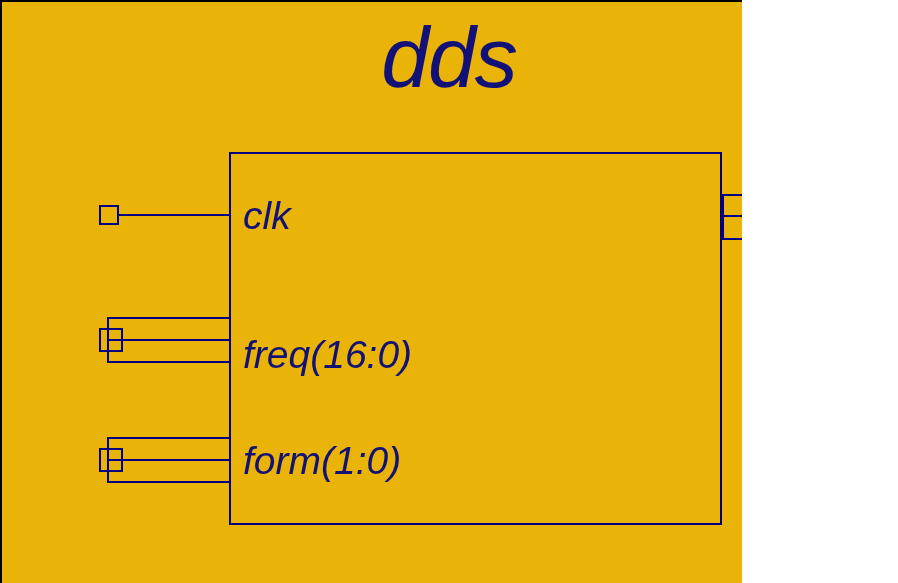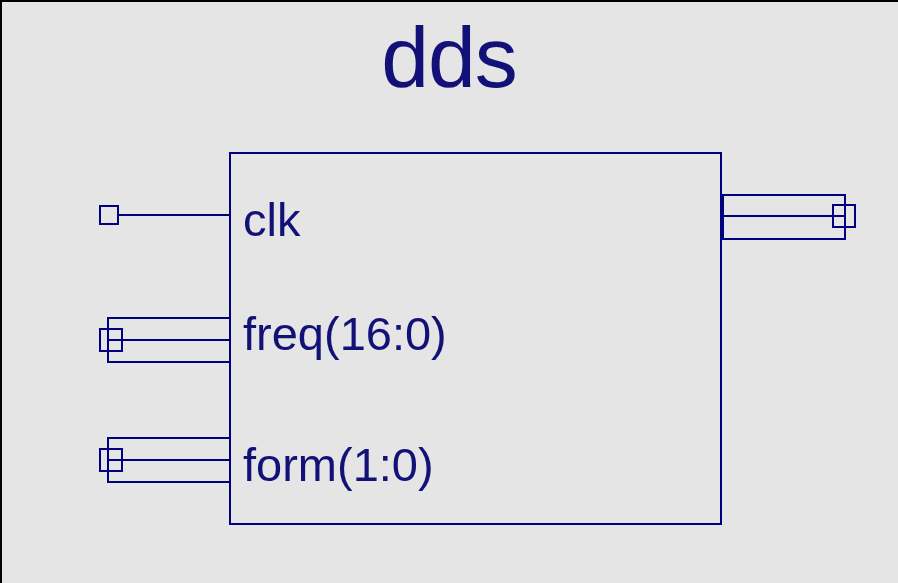--- a/index.html
+++ b/index.html
@@ -3,25 +3,26 @@
 <meta charset="utf-8">
 <title>dds block diagram</title>
 <style>
   html, body {
     margin: 0;
     padding: 0;
     background: #ffffff;
   }
   #canvas {
     position: relative;
-    width: 898px;
+    width: 742px;
     height: 583px;
-    background: #e5e5e5;
+    background: #eab308;
     overflow: hidden;
     font-family: "Liberation Sans", "DejaVu Sans", sans-serif;
+    font-style: italic;
   }
   
   .frame-top {
     position: absolute;
     left: 0;
     top: 0;
     width: 898px;
     height: 2px;
     background: #000000;
   }
@@ -62,21 +63,21 @@
     color: #111177;
     font-size: 86px;
     line-height: 1;
     letter-spacing: -1px;
     font-weight: 400;
     white-space: nowrap;
   }
   .port-label {
     position: absolute;
     color: #111177;
-    font-size: 47px;
+    font-size: 39px;
     line-height: 1;
     white-space: nowrap;
   }
   .port-label.left-port  { text-align: left; }
   .port-label.right-port { text-align: right; }
 </style>
 </head>
 <body>
 
 <div id="canvas">
@@ -110,18 +111,18 @@
       <line class="bus-mid" x1="721" y1="216" x2="845" y2="216"></line>
       <rect class="pin-box" x="833" y="205" width="22" height="22"></rect>
     </g>
 
   </svg>
 
   <div class="diagram-title">dds</div>
 
   <div class="port-label left-port" style="left:243px; top:196px;">clk</div>
 
-  <div class="port-label left-port" style="left:243px; top:310px;">freq(16:0)</div>
+  <div class="port-label left-port" style="left:243px; top:335px;">freq(16:0)</div>
 
   <div class="port-label left-port" style="left:243px; top:441px;text-align:right;">form(1:0)</div>
 
 
 </div>
 
 </body></html>

